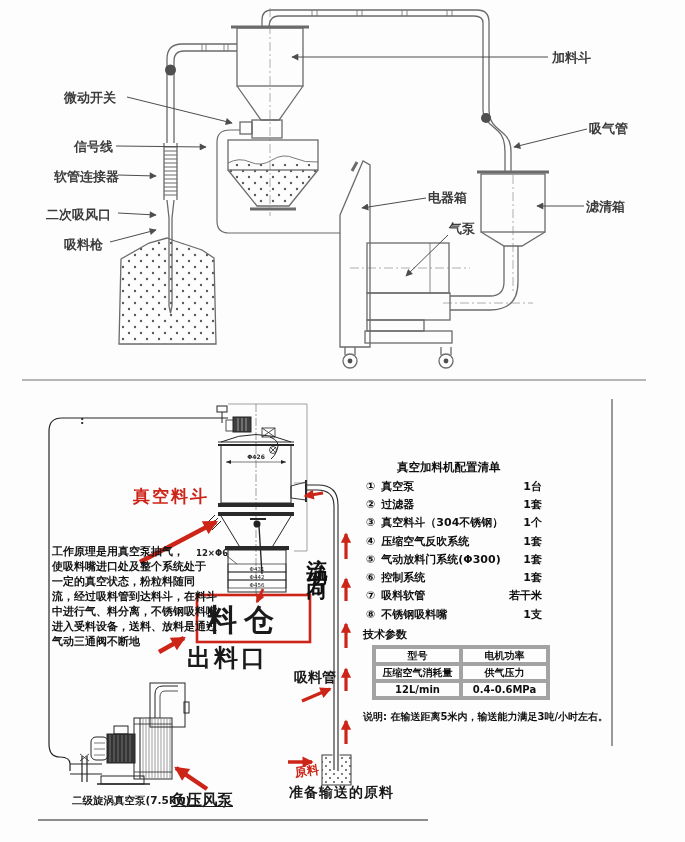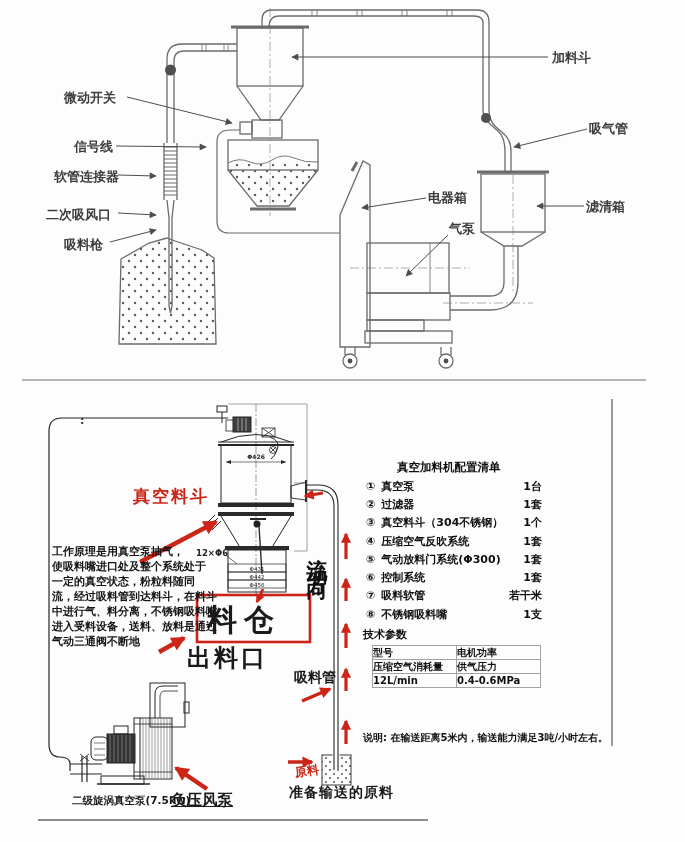--- a/index.html
+++ b/index.html
@@ -14,22 +14,22 @@
   .flowdir{position:absolute;left:303px;top:541px;writing-mode:vertical-rl;text-orientation:upright;
     font-size:21px;font-weight:700;letter-spacing:7px;color:#111;}
   .plist{position:absolute;left:366px;top:477px;width:176px;font-size:11px;font-weight:700;color:#101010;}
   .plist .row{display:flex;align-items:center;height:18.3px;}
   .plist .num{margin-right:6px;}
   .plist .nm{flex:1;white-space:nowrap;}
   .plist .qty{text-align:right;white-space:nowrap;}
   .ptitle{position:absolute;left:397px;top:460px;font-size:11.5px;font-weight:700;color:#101010;}
   .theading{position:absolute;left:363px;top:627px;font-size:11px;font-weight:700;color:#101010;}
   table.spec{position:absolute;left:372px;top:645px;border-collapse:collapse;font-size:10px;font-weight:700;color:#101010;}
-  table.spec td{border:1px solid #a3a3a3;width:83px;height:13px;text-align:left;padding:0;line-height:12px;}
-  .note{position:absolute;left:363px;top:710px;font-size:10px;font-weight:700;color:#101010;white-space:nowrap;margin-top:21px;}
+  table.spec td{border:4px solid #a3a3a3;width:83px;height:13px;text-align:center;padding:0;line-height:12px;}
+  .note{position:absolute;left:363px;top:710px;font-size:10px;font-weight:700;color:#101010;white-space:nowrap;}
   .hline1{position:absolute;left:22px;top:379px;width:624px;height:2px;background:#b6b6b6;}
   .vline-r{position:absolute;left:611px;top:399px;width:2px;height:347px;background:#9a9a9a;}
   .hline2{position:absolute;left:38px;top:819px;width:390px;height:2px;background:#8d8d8d;}
   .corner{position:absolute;left:80px;top:414px;font-size:11px;font-weight:700;color:#333;}
   .dim-lbl{position:absolute;font-weight:700;color:#222;}
 </style>
 </head>
 <body>
 
 <div class="canvas">

